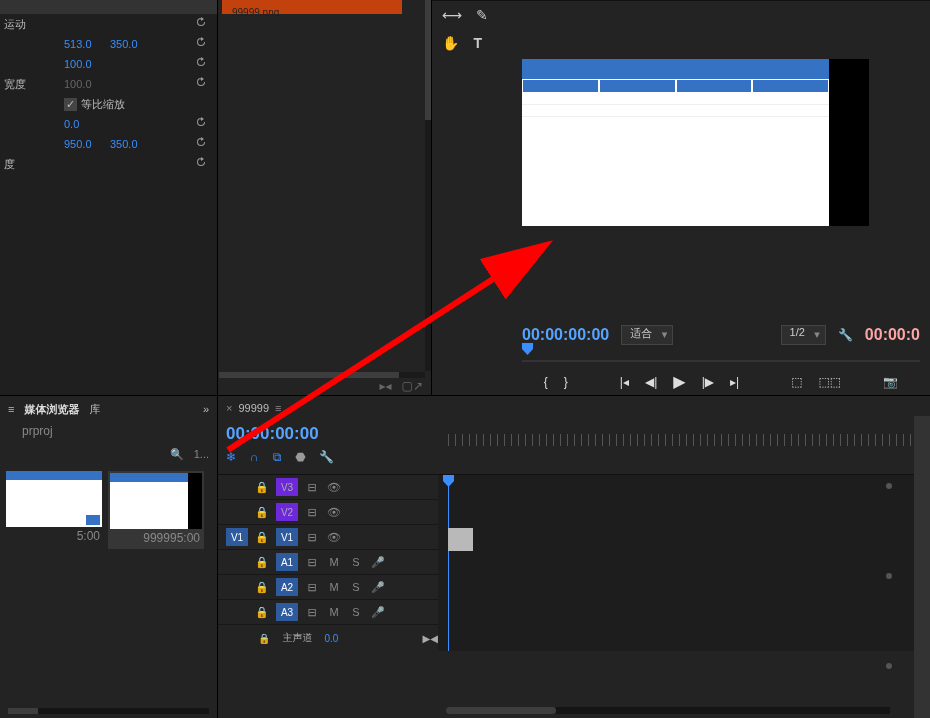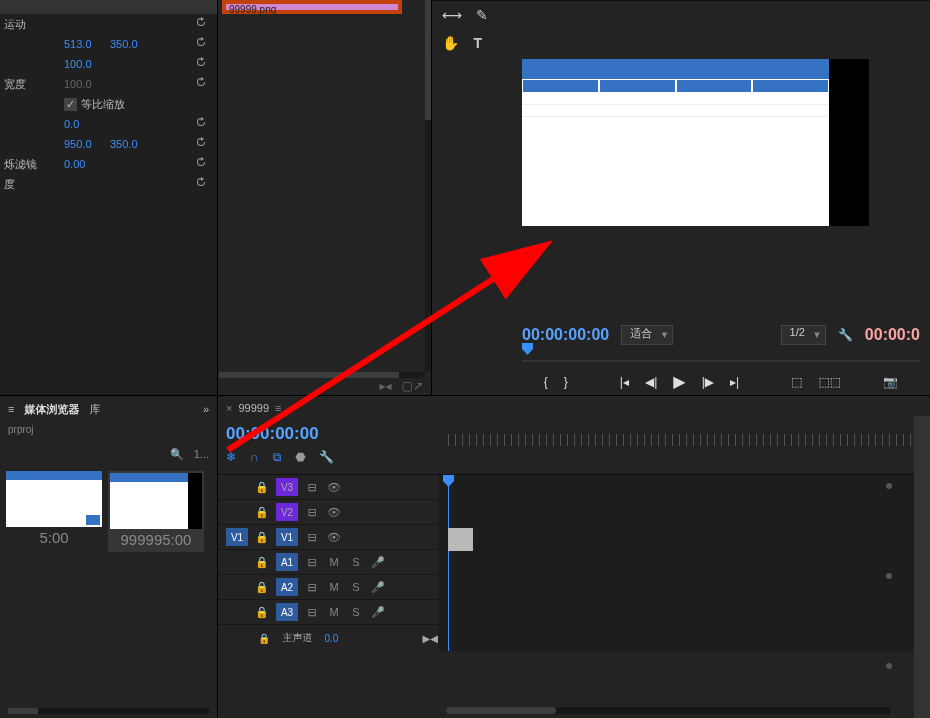--- a/index.html
+++ b/index.html
@@ -13,21 +13,21 @@
 .blue { color:#3a8eff; cursor:ew-resize; }
 .val1 { position:absolute; left:64px; }
 .val2 { position:absolute; left:110px; }
 .checkbox { display:inline-flex; align-items:center; justify-content:center; width:13px; height:13px; background:#444; margin-right:4px; }
 
 .clip-area { position:absolute; left:219px; top:0; width:213px; height:395px; background:#232323; border-right:1px solid #000;}
 .scroll-v { position:absolute; right:0; top:0; bottom:24px; width:6px; background:#1a1a1a; }
 .scroll-vthumb{ position:absolute; top:0; width:6px; height:120px; background:#3d3d3d;}
 .scroll-h { position:absolute; left:0; bottom:17px; right:6px; height:6px; background:#1a1a1a;}
 .scroll-hthumb{position:absolute; left:0; width:180px; height:6px; background:#3d3d3d;}
-.clip-bar { position:absolute; left:3px; top:0; width:180px; height:14px; background:#d186d1; border:4px solid #c2410c; font-size:10px; color:#222; padding-left:3px; line-height:12px; }
+.clip-bar { position:absolute; left:3px; top:0; width:180px; height:14px; background:#d186d1; border:7px solid #c2410c; font-size:10px; color:#222; padding-left:3px; line-height:12px; }
 .bottom-icons { position:absolute; bottom:0; right:6px; display:flex; gap:10px; font-size:12px; color:#666; padding:2px;}
 
 
 .program { position:absolute; left:432px; top:0; right:0; height:395px; background:#232323; border-top:1px solid #111;}
 .tool-col { position:absolute; left:0; top:0; width:80px; height:395px; }
 .tool-col .trow { display:flex; gap:14px; padding:6px 10px; color:#ccc; font-size:14px; }
 .monitor-stage { position:absolute; left:90px; top:58px; width:347px; height:167px; background:#000; }
 .monitor-img { position:absolute; left:0; top:0; width:307px; height:167px; background:#fff; }
 .mheader { height:20px; background:#3572c4; }
 .mheader2 { display:flex; }
@@ -39,28 +39,28 @@
 .select-like{ background:#2e2e2e; border:1px solid #444; height:20px; padding:0 20px 0 8px; font-size:11px; color:#ccc; position:relative;}
 .select-like:after{content:"▾"; position:absolute; right:5px; top:2px; color:#888;}
 .prog-ruler{ position:absolute; bottom:30px; left:90px; right:10px; height:16px; }
 .prog-ruler .phead{ position:absolute; left:0; top:-6px;}
 .transport { position:absolute; bottom:4px; left:90px; right:10px; display:flex; align-items:center; justify-content:center; gap:16px; color:#ddd; font-size:12px; }
 
 
 .project { position:absolute; left:0; top:395px; width:218px; height:323px; background:#232323; border-top:1px solid #000; border-right:1px solid #000; }
 .proj-header { display:flex; align-items:center; height:26px; font-size:11px; padding:0 8px; gap:10px;}
 .proj-header .active{ color:#ddd;font-weight:bold;}
-.proj-sub { height:22px; font-size:10px; color:#888; padding:2px 8px; }
+.proj-sub { height:22px; font-size:12px; color:#888; padding:2px 22px; }
 .proj-tool { display:flex; justify-content:flex-end; padding:4px 8px; gap:10px; font-size:11px; color:#888;}
 .thumbs { display:flex; gap:6px; padding:6px; }
 .thumb { width:96px; }
 .thumb .imgbox{ width:96px; height:56px; background:#fff; position:relative;}
 .thumb .imgbox .hbar{ height:9px; background:#3572c4;}
 .thumb.selected { background:#363636; padding:2px; }
-.thumb .cap{ display:flex; justify-content:center; font-size:15px; color:#888; padding:2px; }
+.thumb .cap{ display:flex; justify-content:flex-end; font-size:12px; color:#888; padding:2px; }
 .proj-scroll{position:absolute; bottom:4px; left:8px; right:8px; height:6px; background:#151515;}
 .proj-scroll .t{ position:absolute; left:0; width:30px; height:6px; background:#3d3d3d;}
 
 
 .timeline { position:absolute; left:218px; top:395px; right:0; bottom:0; background:#232323; border-top:1px solid #000; }
 .tl-tab { height:24px; display:flex; align-items:center; font-size:11px; padding:0 8px; color:#bbb;}
 .tl-head { display:flex; height:54px; }
 .tl-controls { width:220px; padding:4px 8px; }
 .tl-tc { color:#57a4ff; font-size:17px; font-weight:bold; }
 .tl-icons { display:flex; gap:14px; padding-top:6px; color:#999; font-size:12px;}
@@ -145,29 +145,20 @@
   <div class="prop-row">
     <span class="blue val1">950.0</span>
     <span class="blue val2">350.0</span>
     <span class="reset">
         <svg width="12" height="12" viewBox="0 0 12 12">
           <path d="M6 2a4 4 0 1 0 4 4h-1a3 3 0 1 1-3-3V1l3 2-3 2z" fill="#999"></path>
         </svg>
       </span>
   </div>
   <div class="prop-row">
-    <span class="lbl">烁滤镜</span>
-    <span class="blue val1">0.00</span>
-    <span class="reset">
-        <svg width="12" height="12" viewBox="0 0 12 12">
-          <path d="M6 2a4 4 0 1 0 4 4h-1a3 3 0 1 1-3-3V1l3 2-3 2z" fill="#999"></path>
-        </svg>
-      </span>
-  </div>
-  <div class="prop-row">
     <span class="lbl">度</span>
     <span class="reset">
         <svg width="12" height="12" viewBox="0 0 12 12">
           <path d="M6 2a4 4 0 1 0 4 4h-1a3 3 0 1 1-3-3V1l3 2-3 2z" fill="#999"></path>
         </svg>
       </span>
   </div>
 </div>
 
 <div class="clip-area">

